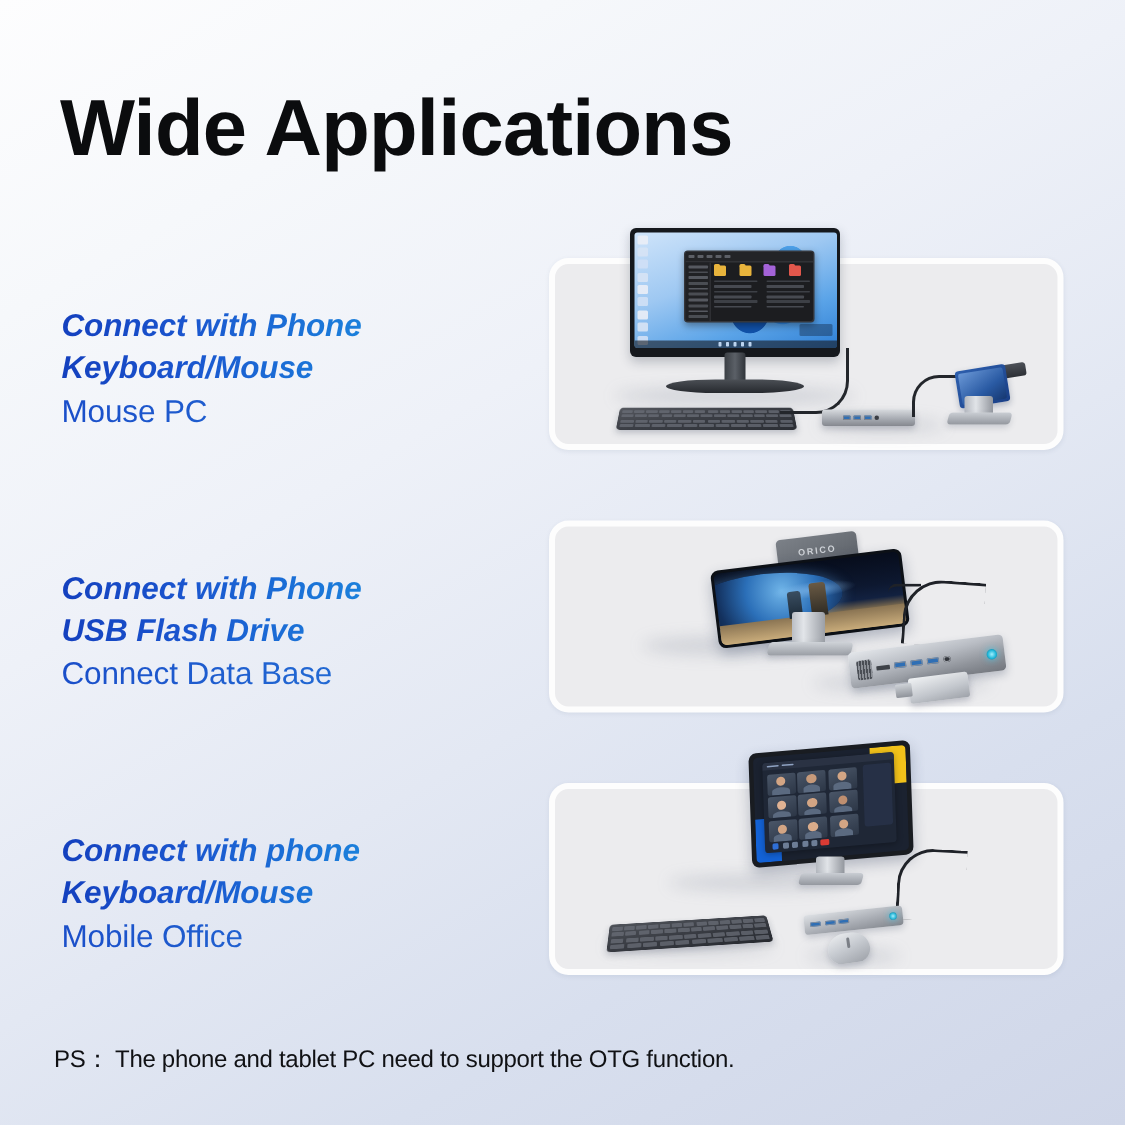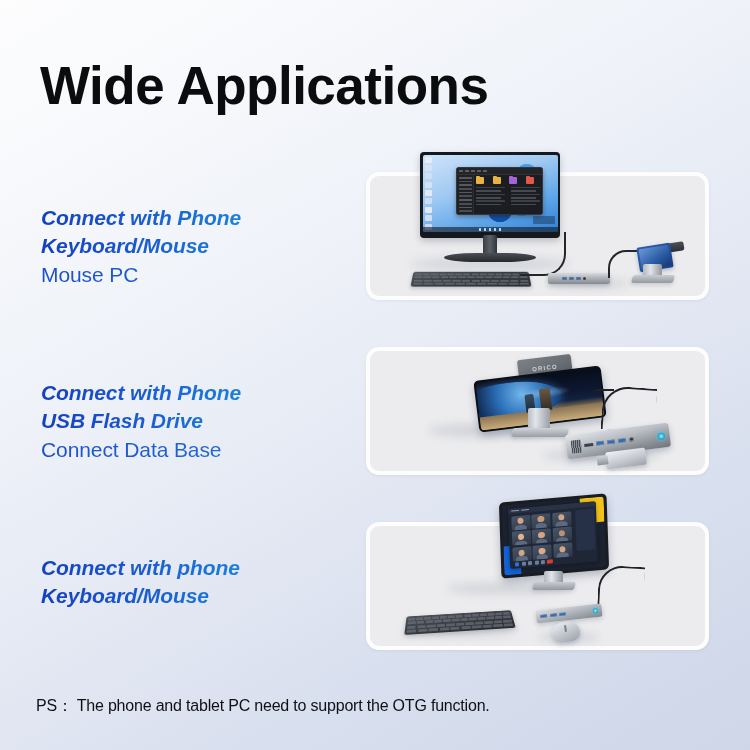--- a/index.html
+++ b/index.html
@@ -263,20 +263,21 @@
 
   <div class="block b2">
     <div class="hl">Connect with Phone</div>
     <div class="hl">USB Flash Drive</div>
     <div class="sub">Connect Data Base</div>
   </div>
 
   <div class="block b3">
     <div class="hl">Connect with phone</div>
     <div class="hl">Keyboard/Mouse</div>
+    <div class="sub">Mobile Office</div>
   </div>
 
   <div class="panel p1">
     <div class="scene">
       <div class="sh" style="left:40px;bottom:26px;width:160px;height:12px;"></div>
       <div class="sh" style="left:176px;bottom:8px;width:84px;height:9px;"></div>
 
       <div class="monitor">
         <div class="screen">
           <div class="w11-bloom"></div>

